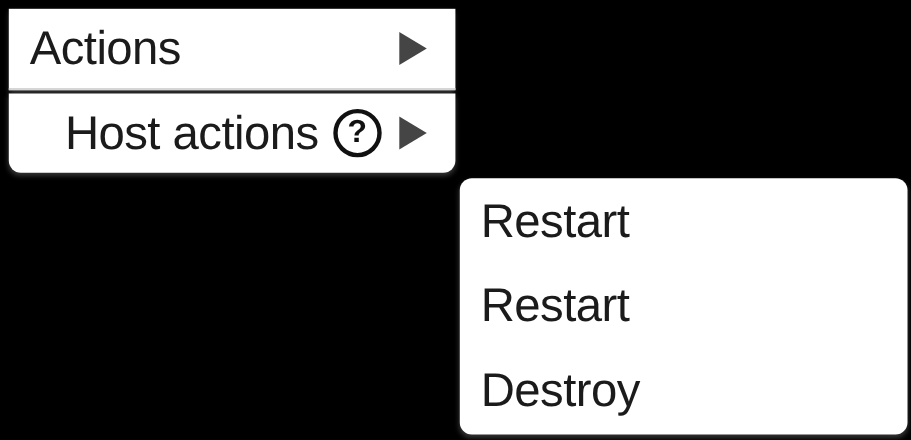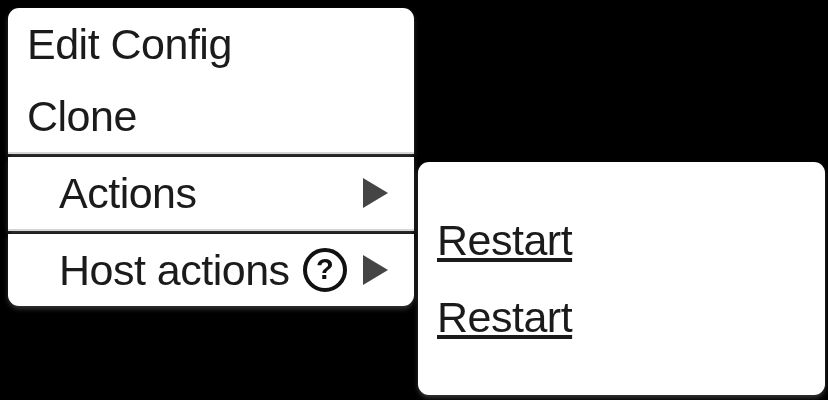--- a/index.html
+++ b/index.html
@@ -89,36 +89,27 @@
     height: 233px;
     background: #ffffff;
     border-radius: 11px;
     box-shadow: 0 3px 5px rgba(150,150,150,0.35);
     display: flex;
     flex-direction: column;
     justify-content: center;
   }
   .menu-right .menu-item {
     height: 77px;
-    text-decoration: underline;
   }
 </style>
 </head>
 <body>
 
 <div class="menu-left">
 
-  <div class="menu-section menu-section--first">
-    <div class="menu-item">
-      <span>Edit Config</span>
-    </div>
-    <div class="menu-item">
-      <span>Clone</span>
-    </div>
-  </div>
 
   <div class="menu-section">
     <div class="menu-item">
       <span>Actions</span>
       <span class="spacer"></span>
       <span class="submenu-arrow"></span>
     </div>
   </div>
 
   <div class="menu-section menu-section--last">
@@ -134,13 +125,16 @@
 
 </div>
 
 <div class="menu-right">
   <div class="menu-item">
     <span>Restart</span>
   </div>
   <div class="menu-item">
     <span>Restart</span>
   </div>
+  <div class="menu-item">
+    <span>Destroy</span>
+  </div>
 </div>
 
 </body></html>

